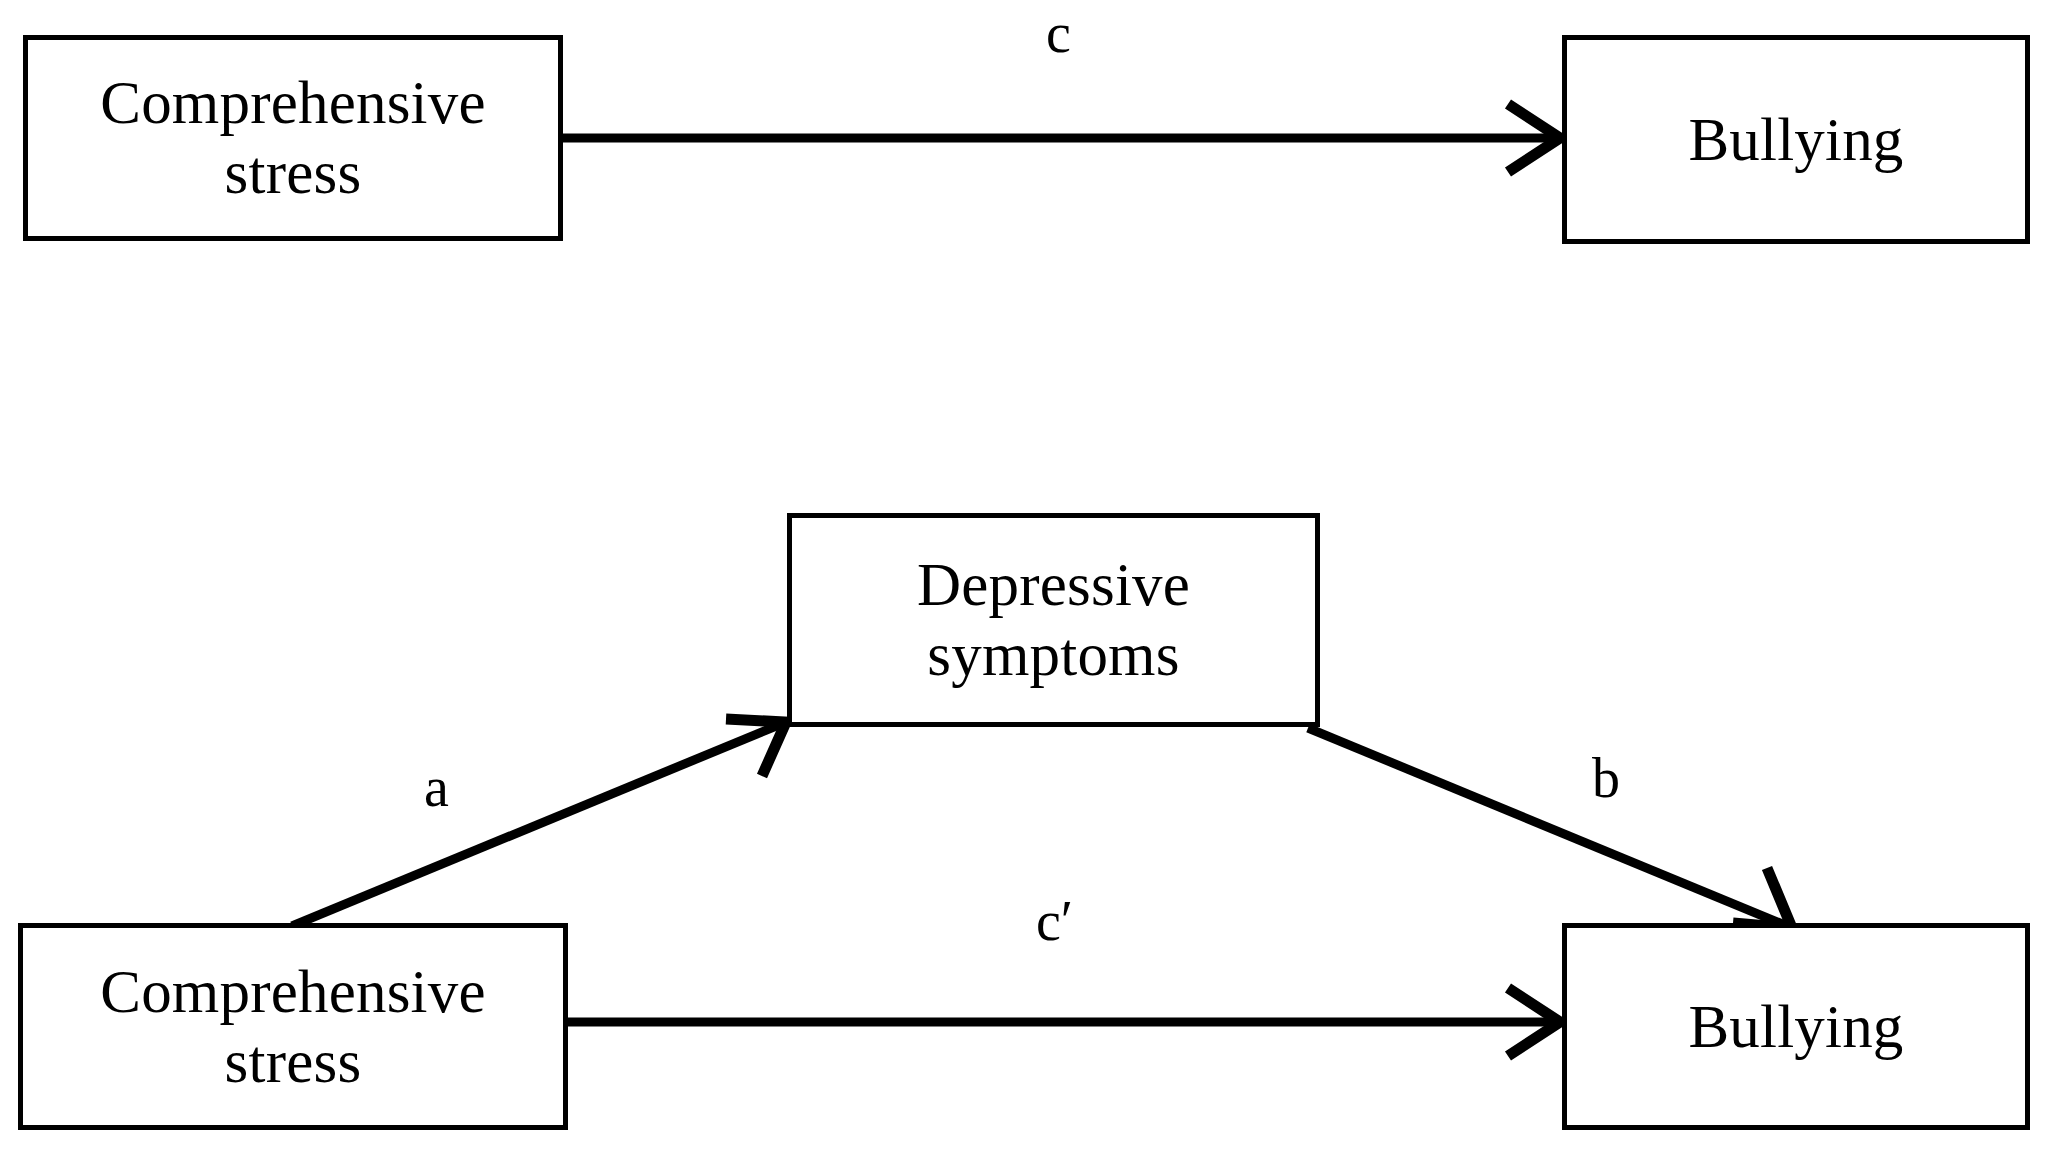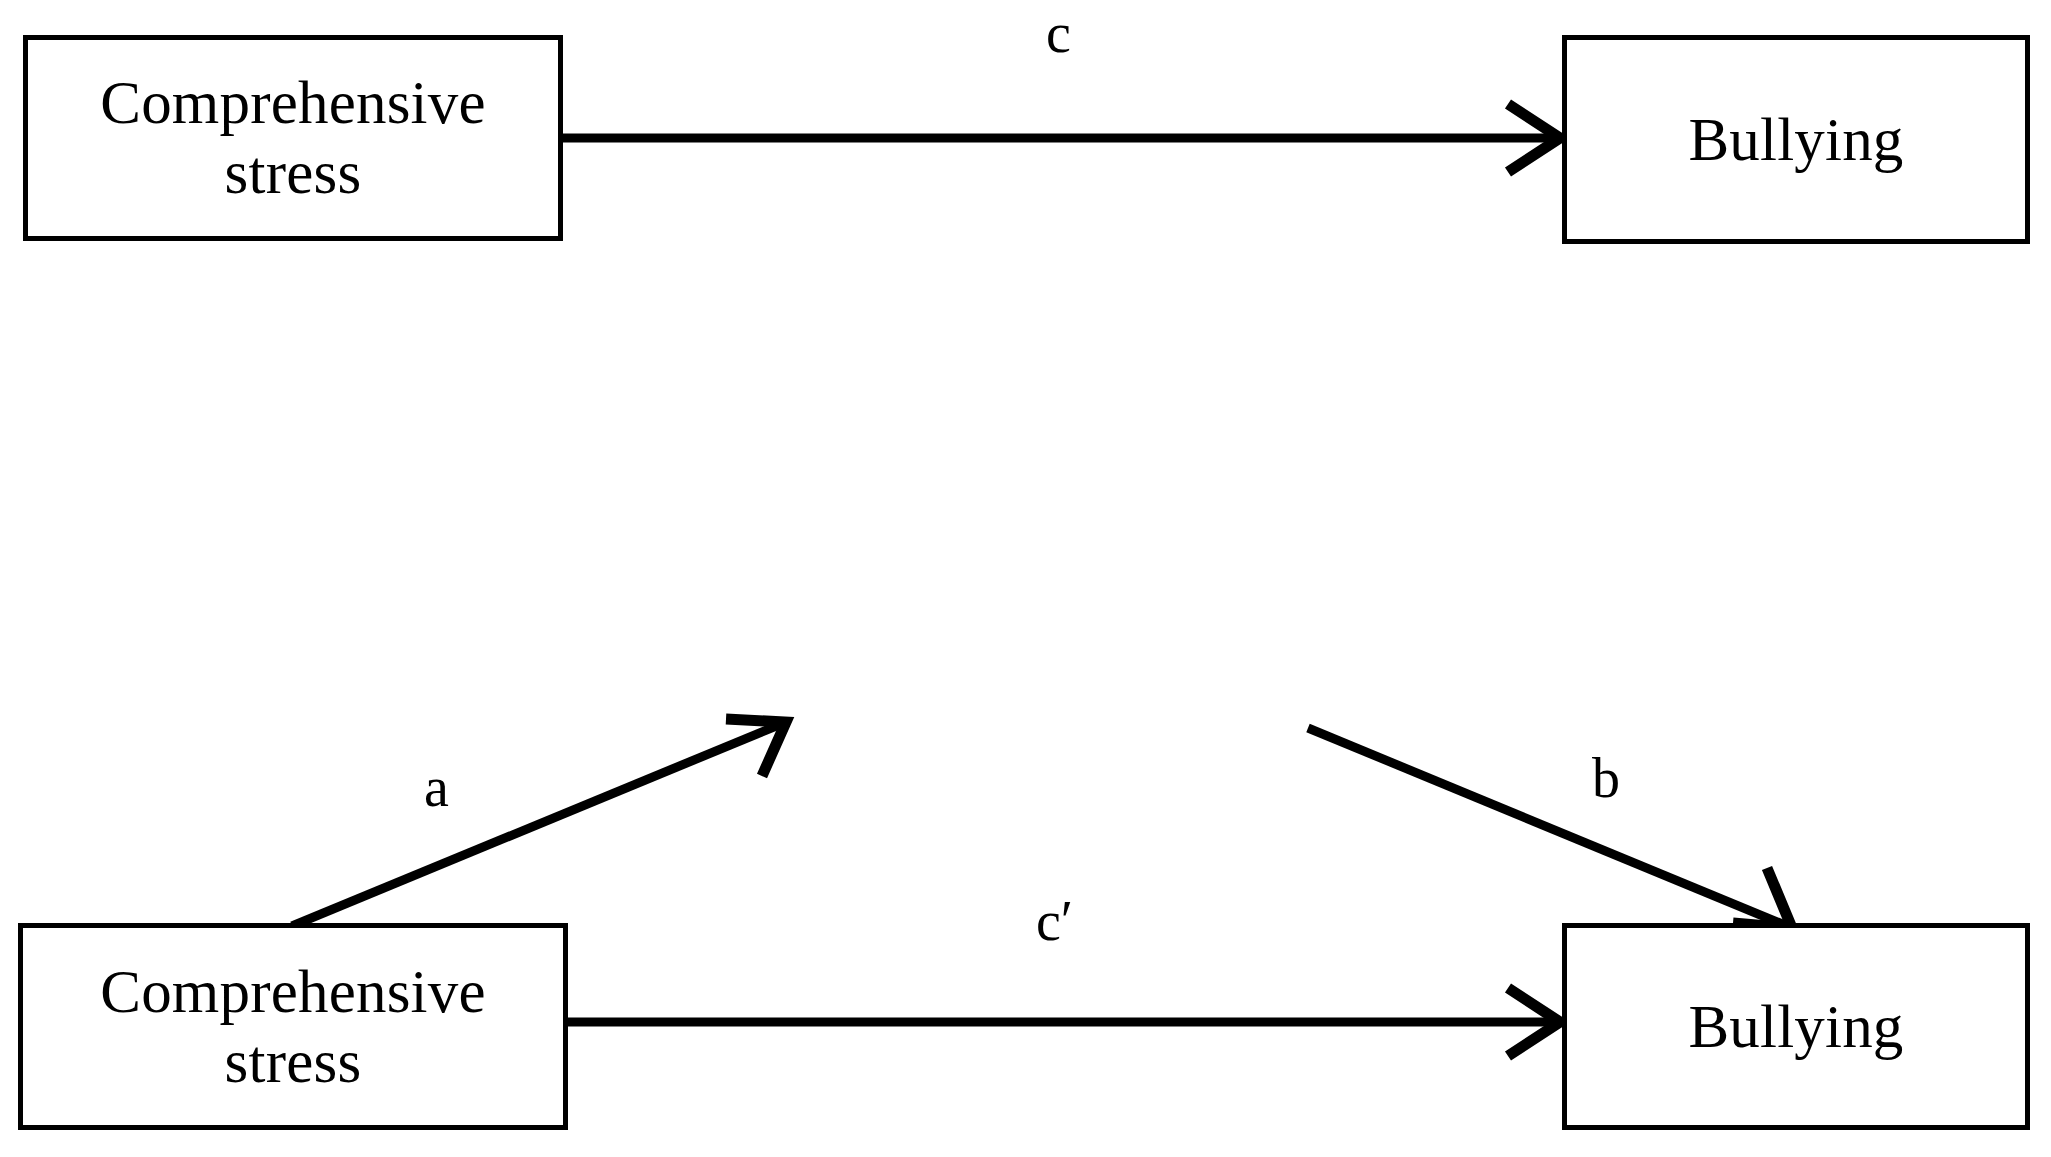--- a/index.html
+++ b/index.html
@@ -99,20 +99,24 @@
     <span class="node-label">Comprehensive
 stress</span>
   </div>
 
   <div class="node-box" id="box-top-outcome">
     <span class="node-label">Bullying</span>
   </div>
 
   <div class="path-label" id="label-path-c">c</div>
 
+  <div class="node-box" id="box-mediator">
+    <span class="node-label">Depressive
+symptoms</span>
+  </div>
 
   <div class="node-box" id="box-bottom-predictor">
     <span class="node-label">Comprehensive
 stress</span>
   </div>
 
   <div class="node-box" id="box-bottom-outcome">
     <span class="node-label">Bullying</span>
   </div>
 

